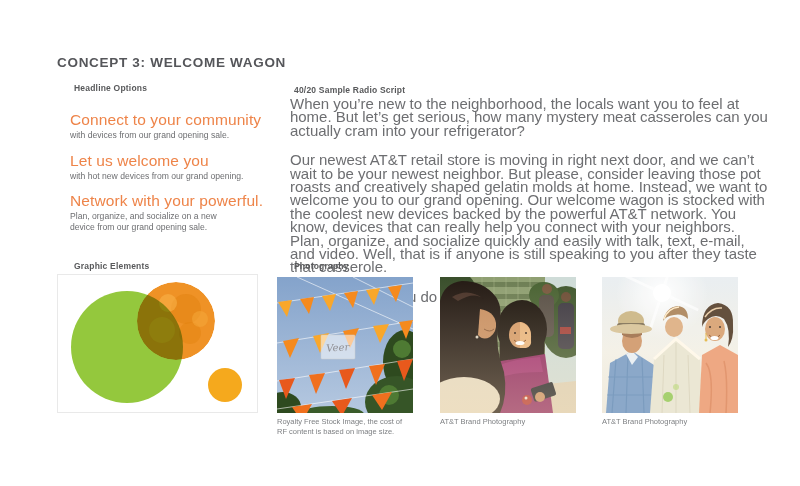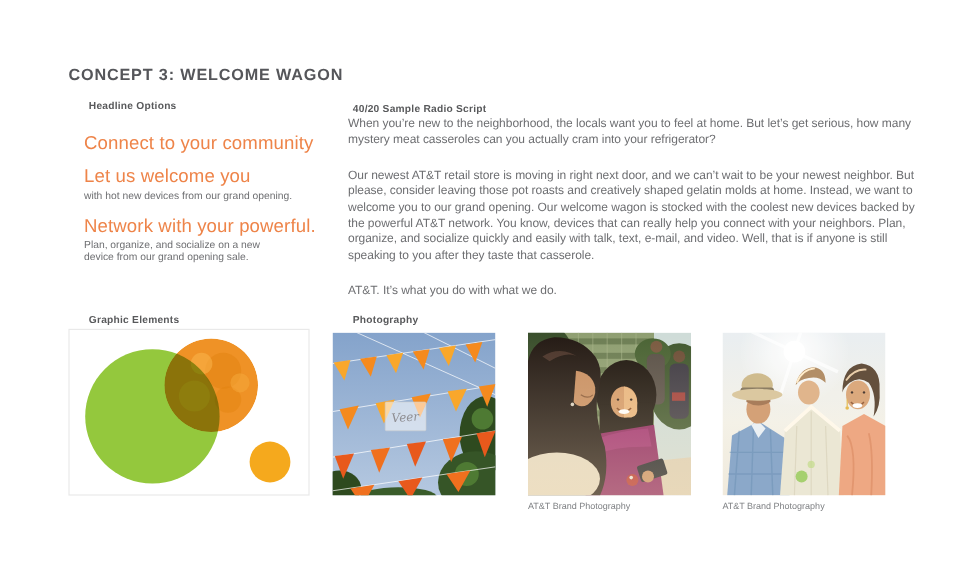--- a/index.html
+++ b/index.html
@@ -26,21 +26,21 @@
   .hl-item .hl {
     font-size:15.5px; line-height:17px; color:#ee8449; letter-spacing:0.1px;
   }
   .hl-item .hl-sub {
     margin-top:2px; font-size:8.6px; line-height:10.6px; color:#6d6e71;
     white-space:pre-line;
   }
 
   .script { position:absolute; left:290px; top:97px; width:478px; }
   .script p {
-    font-size:10px; line-height:13.4px; color:#6d6e71;
+    font-size:15px; line-height:13.4px; color:#6d6e71;
     margin:0 0 16px 0; letter-spacing:-0.03px;
   }
 
   .graphic-box {
     position:absolute; left:57px; top:274px; width:201px; height:139px;
     background:#fff; border:1px solid #e9e9e9;
   }
   .graphic-box svg { display:block; width:100%; height:100%; }
 
   .photo { position:absolute; top:277px; width:136px; height:136px; overflow:hidden; }
@@ -57,20 +57,21 @@
 <body>
 
 <div class="page">
 
   <div class="page-title">CONCEPT 3: WELCOME WAGON</div>
 
   <div class="sec-label lbl-headline">Headline Options</div>
   <div class="headlines">
     <div class="hl-item">
       <div class="hl">Connect to your community</div>
+      <div class="hl-sub">with devices from our grand opening sale.</div>
     </div>
     <div class="hl-item">
       <div class="hl">Let us welcome you</div>
       <div class="hl-sub">with hot new devices from our grand opening.</div>
     </div>
     <div class="hl-item">
       <div class="hl">Network with your powerful.</div>
       <div class="hl-sub">Plan, organize, and socialize on a new
 device from our grand opening sale.</div>
     </div>
@@ -298,16 +299,18 @@
         <line x1="104" y1="56" x2="104" y2="62" stroke="#e2b33c" stroke-width="1"></line>
         <circle cx="104" cy="63" r="1.5" fill="#e2b33c"></circle>
       </g>
 
       <circle cx="66" cy="120" r="5" fill="#86c33e" opacity="0.8"></circle>
       <circle cx="74" cy="110" r="3" fill="#b4d56a" opacity="0.6"></circle>
       <rect width="136" height="136" fill="#ffffff" opacity="0.12"></rect>
     </svg>
   </figure>
 
+  <figcaption class="caption cap-1">Royalty Free Stock Image, the cost of
+RF content is based on image size.</figcaption>
   <figcaption class="caption cap-2">AT&amp;T Brand Photography</figcaption>
   <figcaption class="caption cap-3">AT&amp;T Brand Photography</figcaption>
 
 </div>
 
 </body></html>

